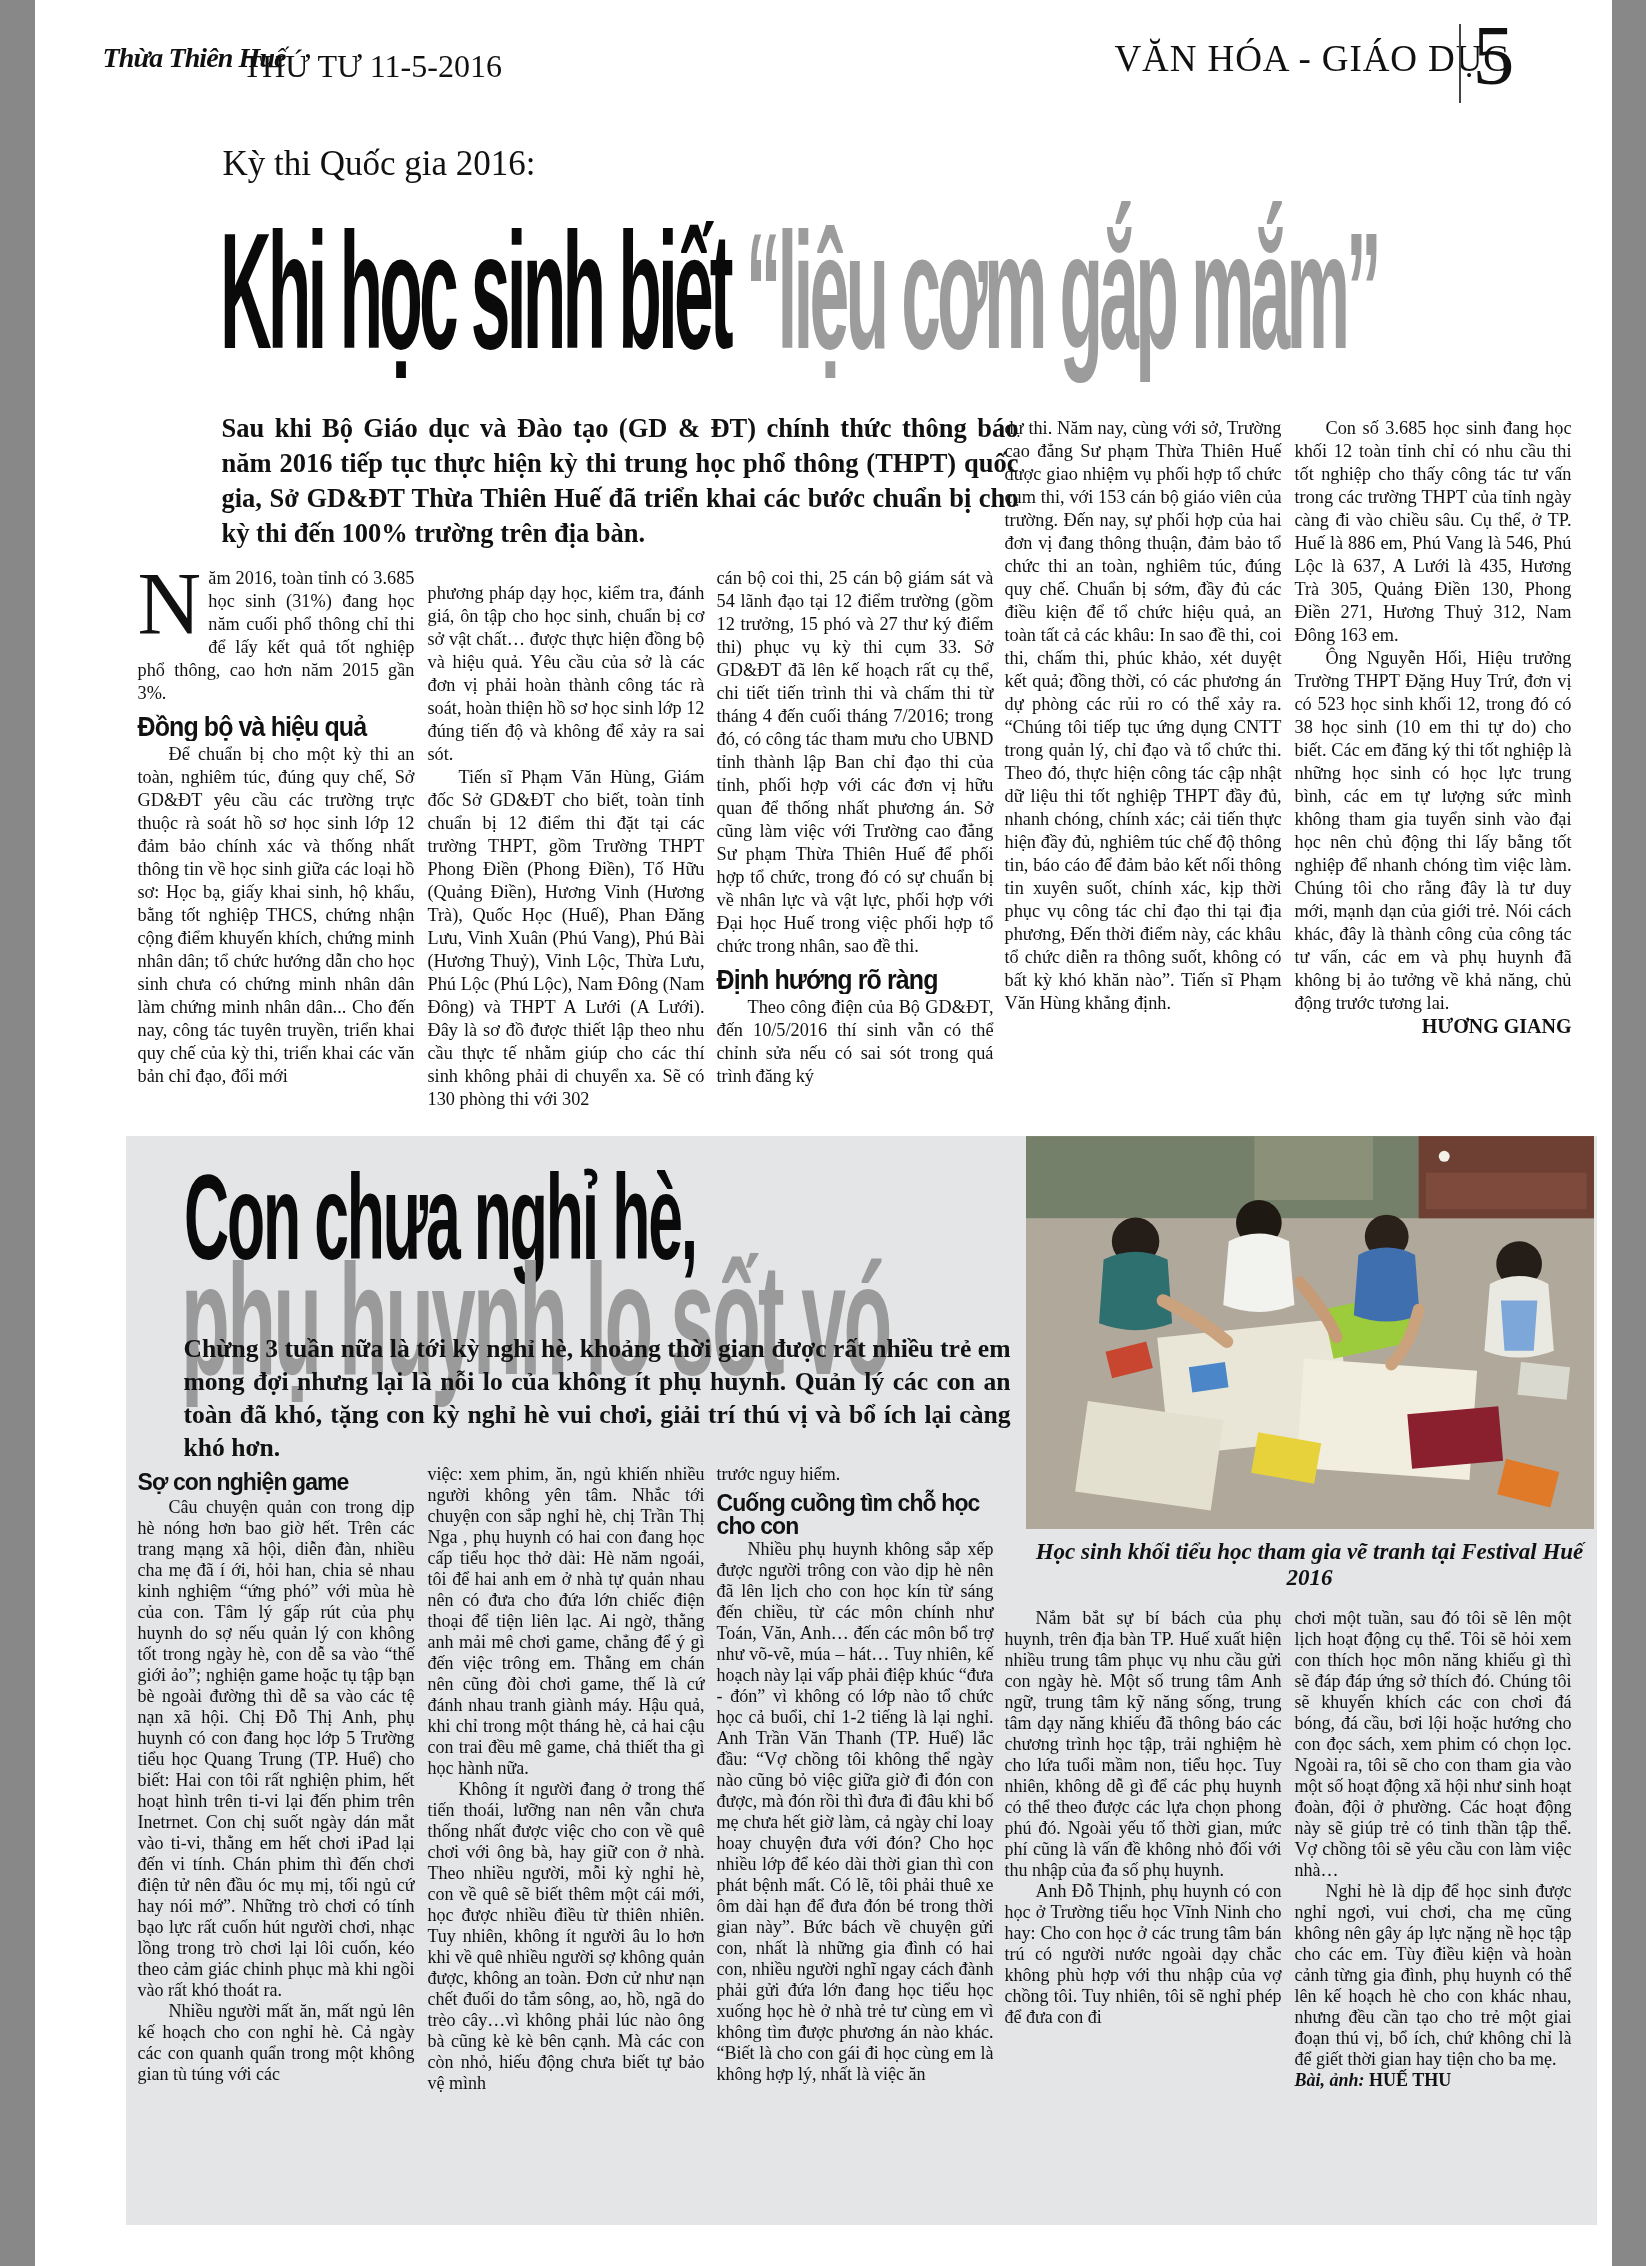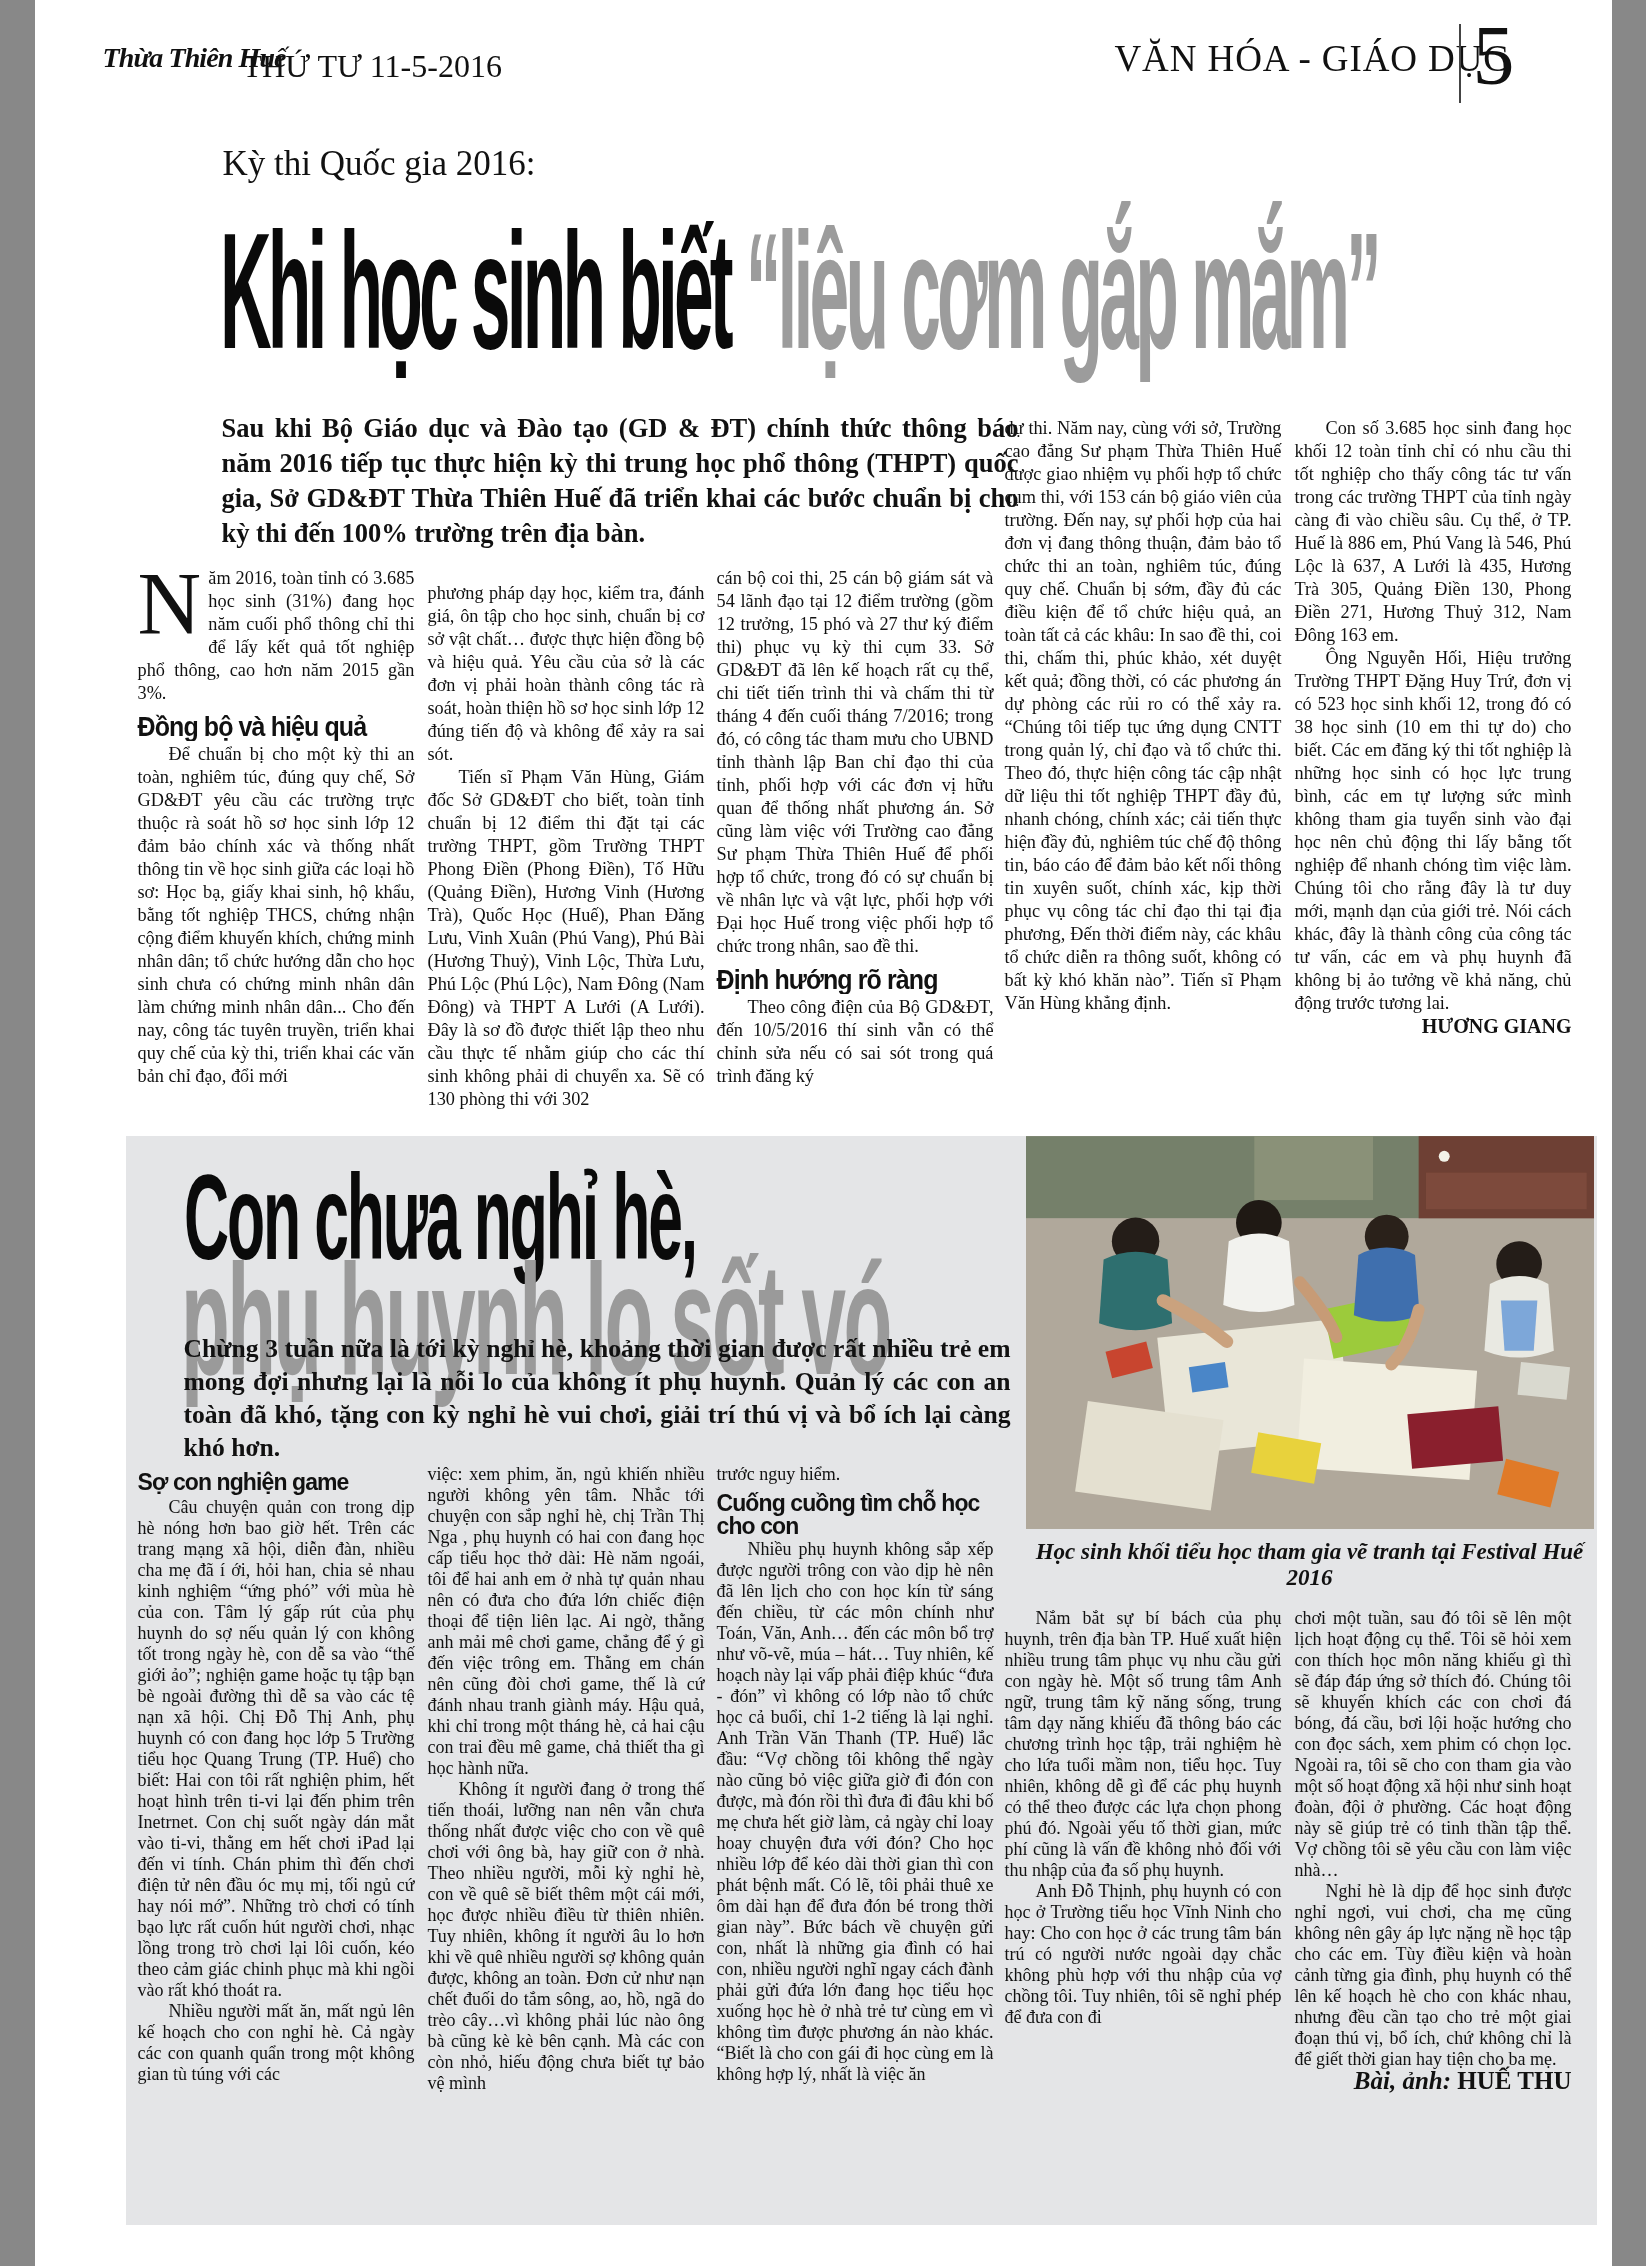--- a/index.html
+++ b/index.html
@@ -93,21 +93,21 @@
   .lead2{
     position:absolute; left:149px; top:1332px; width:827px; margin:0;
     font-weight:bold; font-size:25.6px; line-height:33px; text-align:justify;
   }
   .a2{font-size:18px; line-height:21px;margin-top:16px;}
   .cB1{left:103px; top:1448px;}
   .cB2{left:393px; top:1448px;}
   .cB3{left:682px; top:1448px;}
   .cB4{left:970px; top:1592px;}
   .cB5{left:1260px; top:1592px;}
-  .byline2{margin-top:3.7px; text-align:right; font-size:25px;}
+  .byline2{margin-top:3.7px; font-size:18px;}
   .byline2 .by-prefix{font-weight:bold; font-style:italic;}
   .byline2 .by-name{font-weight:bold;}
   .photo{
     position:absolute; left:991px; top:1136px; width:568px; height:393px; overflow:hidden;
   }
   .photo svg{display:block;}
   .caption{
     position:absolute; left:991px; top:1539px; width:568px;
     font-weight:bold; font-style:italic; font-size:23px; text-align:center;
   }

